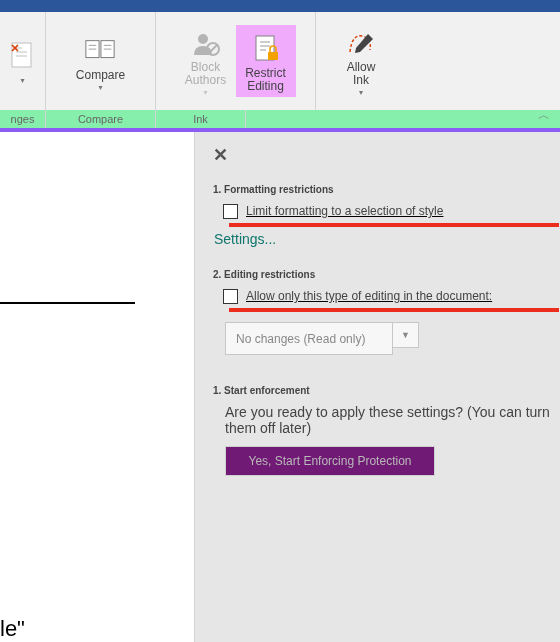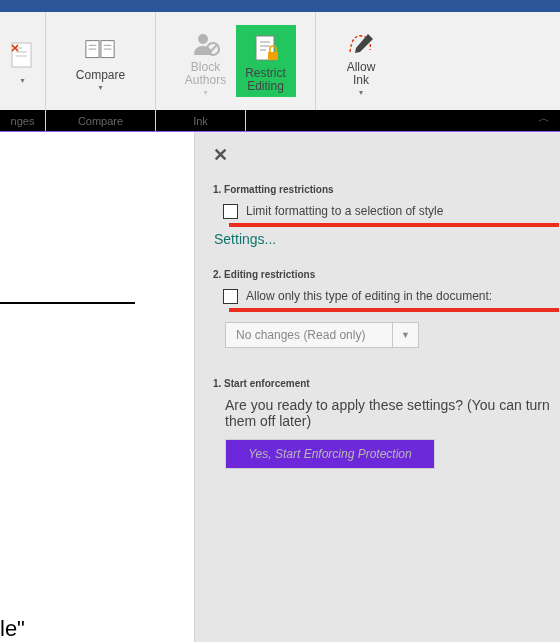--- a/index.html
+++ b/index.html
@@ -5,48 +5,48 @@
   * { margin: 0; padding: 0; box-sizing: border-box; font-family: "Segoe UI", Tahoma, sans-serif; }
   html, body { width: 560px; height: 642px; overflow: hidden; background: #fff; }
   .root { width: 560px; height: 642px; position: relative; background: #f1f1f1; }
   .titlebar { height: 12px; background: #2b579a; width: 100%; }
   .ribbon { height: 98px; background: #f1f1f1; display: flex; align-items: stretch; position: relative; }
   .rib-sec { display: flex; flex-direction: column; border-right: 1px solid #d4d4d4; height: 98px; }
   .rib-btnrow { flex: 1; display: flex; align-items: center; justify-content: center; }
   .rib-btn { display: flex; flex-direction: column; align-items: center; justify-content: center; padding: 4px 8px 0 8px; min-width: 60px; height: 72px; font-size: 12px; color: #444; cursor: default; }
   .rib-btn .ic { width: 32px; height: 32px; display: flex; align-items: center; justify-content: center; margin-bottom: 2px; }
   .rib-btn.disabled { color: #adadad; }
-  .rib-btn.active { background: #22c55e; }
+  .rib-btn.active { background: #f0abfc; }
   .rib-btn.active .lbl, .rib-btn .lbl { line-height: 13px; text-align: center; white-space: pre; }
   .rib-btn .drop { font-size: 8px; margin-top: 1px; color: #777; }
-  .grouprow { height: 22px; background: #000000; display: flex; border-bottom: 1px solid #8b5cf6; }
+  .grouprow { height: 22px; background: #86efac; display: flex; border-bottom: 4px solid #8b5cf6; }
   .group-lbl { font-size: 11px; color: #666; text-align: center; border-right: 1px solid #d4d4d4; display: flex; align-items: center; justify-content: center; }
   .group-lbl:last-child { border-right: none; }
   .collapse { position: absolute; right: 10px; bottom: 4px; color: #777; font-size: 12px; cursor: default; }
   .body { display: flex; height: calc(642px - 12px - 98px - 22px); }
   .doc { flex: 0 0 195px; background: #fff; border-right: 1px solid #d4d4d4; position: relative; }
   .doc-line { position: absolute; left: 0; top: 170px; width: 135px; border-bottom: 2px solid #000; }
   .doc-text { position: absolute; left: 0; bottom: 0; font-size: 22px; color: #000; }
   .pane { flex: 1; background: #e6e6e6; padding: 12px 6px 6px 18px; overflow: hidden; }
   .pane-head { display: flex; align-items: center; justify-content: space-between; margin-bottom: 18px; padding-right: 6px; }
   .pane-title { font-size: 24px; font-weight: 300; color: #2b579a; white-space: nowrap; overflow: hidden; }
   .pane-title .drop { font-size: 11px; color: #666; margin-left: 8px; vertical-align: middle; }
   .pane-close { font-size: 18px; color: #555; font-weight: bold; cursor: default; }
   .sec-head { font-size: 10px; font-weight: 700; color: #444; margin-bottom: 8px; }
-  .opt-row { display: flex; align-items: flex-end; margin-left: 10px; margin-bottom: 4px; }
+  .opt-row { display: flex; align-items: flex-end; margin-left: 10px; margin-bottom: 4px; text-decoration: underline; }
   .cb { width: 15px; height: 15px; border: 1px solid #333; background: #fff; flex: 0 0 15px; margin-right: 8px; margin-top: 1px; }
   .opt-txt { font-size: 12px; color: #444; line-height: 16px; }
   .red-under { height: 4px; background: #eb2d1d; margin: 2px -5px 4px 16px; }
   .link { font-size: 14px; color: #0f766e; margin-left: 1px; margin-top: 4px; cursor: default; }
   .gap { height: 22px; }
   .dd { display: flex; margin: 10px 0 0 12px; }
-  .dd-box { height: 26px; background: #f7f7f7; border: 1px solid #c7c7c7; font-size: 12px; color: #888; display: flex; align-items: center; padding: 0 10px; width: 168px; }
+  .dd-box { height: 33px; background: #f7f7f7; border: 1px solid #c7c7c7; font-size: 12px; color: #888; display: flex; align-items: center; padding: 0 10px; width: 168px; }
   .dd-btn { height: 26px; width: 26px; background: #f7f7f7; border: 1px solid #c7c7c7; border-left: none; display: flex; align-items: center; justify-content: center; color: #888; font-size: 9px; }
   .desc { font-size: 14px; color: #444; margin: 8px 0 10px 12px; line-height: 16px; }
-  .btn-dis { height: 30px; background: #6d28d9; border: 1px solid #d0d0d0; font-size: 12px; color: #b8b8b8; display: flex; align-items: center; justify-content: center; margin-left: 12px; width: 210px; font-style: italic; }
+  .btn-dis { height: 30px; background: #701a75; border: 1px solid #d0d0d0; font-size: 12px; color: #b8b8b8; display: flex; align-items: center; justify-content: center; margin-left: 12px; width: 210px; }
 </style>
 </head>
 <body>
 
 <div class="root">
   <div class="titlebar"></div>
 
   <div class="ribbon">
 
     <div class="rib-sec" style="width:46px;">

